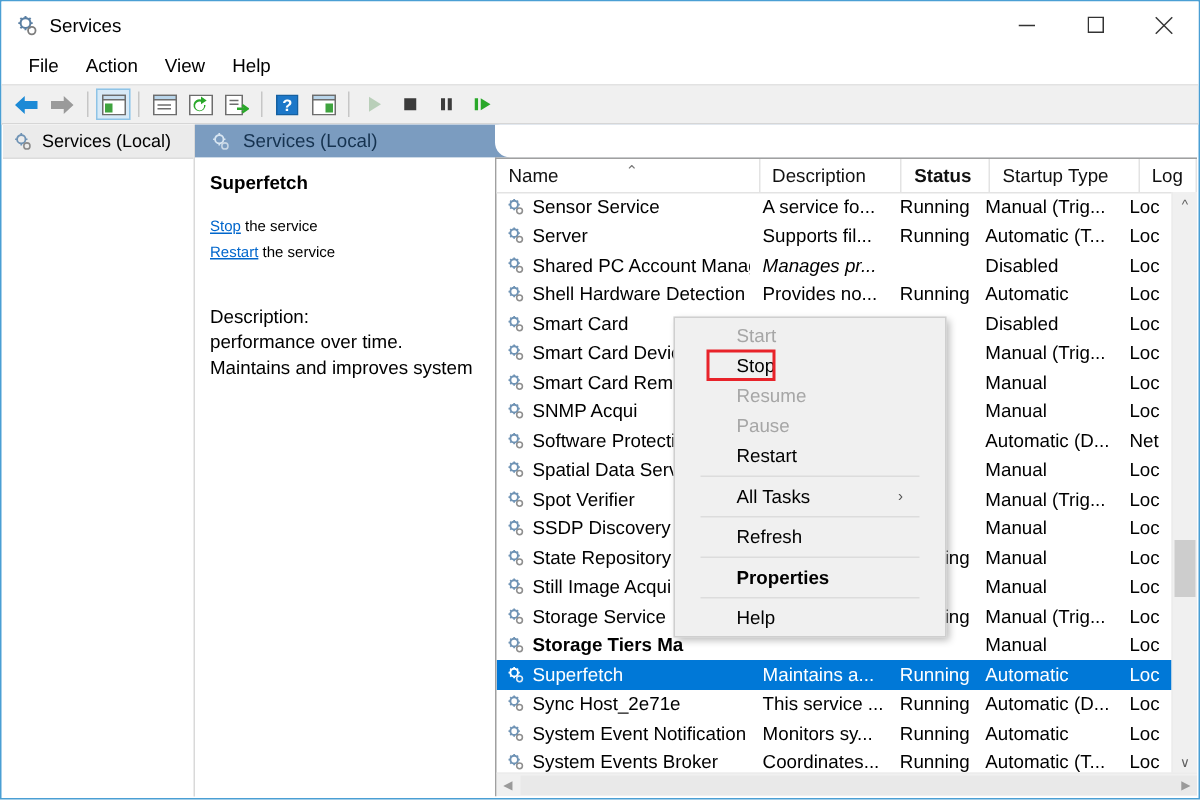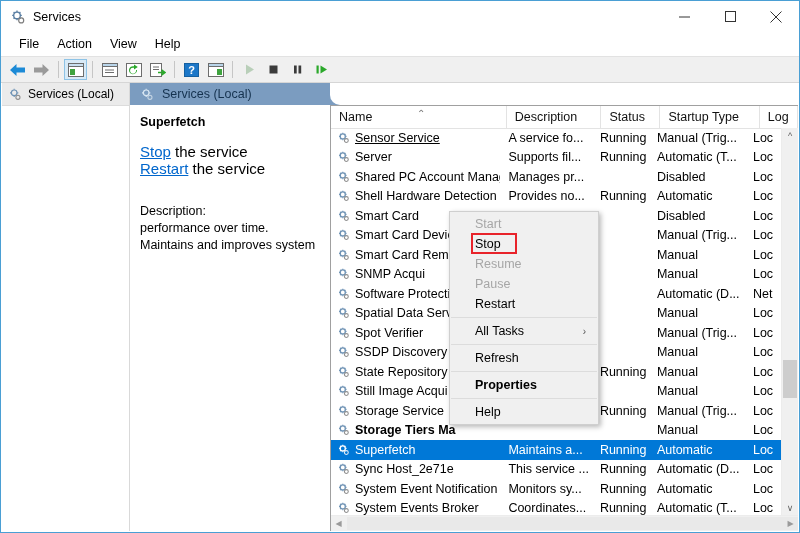--- a/index.html
+++ b/index.html
@@ -66,21 +66,21 @@
     position:absolute;left:200px;top:0;height:22px;right:0;background:#fff;
     border-bottom-left-radius:10px;
   }
   
   .detail-area{
     position:absolute;left:0;top:22px;width:200px;bottom:0;background:#fff;
     padding:10px 10px 0 10px;box-sizing:border-box;
   }
   .svc-name{font-weight:bold;font-size:12.5px;margin-bottom:14px;}
   .lnk{color:#0066cc;text-decoration:underline;}
-  .lnk-line{font-size:15px;line-height:17px;}
+  .lnk-line{font-size:10px;line-height:17px;}
   .desc-block{margin-top:26px;font-size:12.5px;line-height:17px;}
   
   .watermark{
     position:absolute;left:-118px;bottom:16px;width:120px;height:60px;opacity:.75;
   }
   
   .listview{
     position:absolute;left:200px;top:22px;right:0;bottom:0;
     border:1px solid #a0a0a0;border-right:none;border-bottom:none;
     box-sizing:border-box;background:#fff;overflow:hidden;
@@ -117,21 +117,21 @@
   .hscroll{
     position:absolute;left:0;right:0;bottom:0;height:15px;background:#f0f0f0;border-top:1px solid #ececec;
   }
   .hscroll .thumb{position:absolute;left:16px;top:1px;height:13px;width:640px;background:#e9e9e9;}
   .hscroll .arrow{position:absolute;width:15px;height:15px;display:flex;align-items:center;justify-content:center;color:#9a9a9a;font-size:8px;}
   
   .ctxmenu{
     position:absolute;left:448px;top:210px;width:148px;
     background:#f0f0f0;border:1px solid #cfcfcf;
     box-shadow:2px 2px 5px rgba(0,0,0,.28);
-    padding:2px 0;z-index:40;
+    padding:2px 16px;z-index:40;
   }
   .ctxmenu .mi{
     height:20px;display:flex;align-items:center;padding-left:25px;font-size:12.5px;color:#000;
     position:relative;
   }
   .ctxmenu .mi.disabled{color:#a6a6a6;}
   .ctxmenu .mi.bold{font-weight:bold;}
   .ctxmenu .sep{height:1px;background:#dcdcdc;margin:3px 1px;}
   .ctxmenu .sub{position:absolute;right:12px;color:#555;font-size:10px;}
   .hl-box{
@@ -331,33 +331,33 @@
 
       <div class="listview">
         <div class="lv-header" id="lv-header">
             <div class="hcell" style="width: 186px;">
               <span>Name</span>
               <span class="sortcaret">⌃</span>
             </div>
             <div class="hcell" style="width: 100px;">
               <span>Description</span>
             </div>
-            <div class="hcell" style="width: 62px;">
+            <div class="hcell" style="width: 62px; font-weight: bold;">
               <span>Status</span>
             </div>
             <div class="hcell" style="width: 105px;">
               <span>Startup Type</span>
             </div>
             <div class="hcell" style="width: 40px;">
               <span>Log</span>
             </div>
           </div>
         <div class="lv-rows" id="lv-rows">
             <div class="row">
-              <div class="cell name" style="width: 186px; text-decoration: underline;">
+              <div class="cell name" style="width: 186px;">
                 <span class="gicon"><svg width="14" height="14" viewBox="0 0 16 16">
   <circle cx="6.6" cy="6.2" r="2.9" fill="none" stroke="#6f93b5" stroke-width="1.5"></circle>
   <g stroke="#6f93b5" stroke-width="1.3">
     <line x1="6.6" y1="1.9" x2="6.6" y2="3"></line>
                       <line x1="6.6" y1="9.4" x2="6.6" y2="10.5"></line>
     <line x1="2.3" y1="6.2" x2="3.4" y2="6.2"></line>
                       <line x1="9.8" y1="6.2" x2="10.9" y2="6.2"></line>
     <line x1="3.6" y1="3.2" x2="4.4" y2="4"></line>
                       <line x1="8.8" y1="8.4" x2="9.6" y2="9.2"></line>
     <line x1="9.6" y1="3.2" x2="8.8" y2="4"></line>
@@ -406,21 +406,21 @@
                       <line x1="9.8" y1="6.2" x2="10.9" y2="6.2"></line>
     <line x1="3.6" y1="3.2" x2="4.4" y2="4"></line>
                       <line x1="8.8" y1="8.4" x2="9.6" y2="9.2"></line>
     <line x1="9.6" y1="3.2" x2="8.8" y2="4"></line>
                       <line x1="4.4" y1="8.4" x2="3.6" y2="9.2"></line>
   </g>
   <circle cx="10.7" cy="10.9" r="2.2" fill="none" stroke="#8f8f8f" stroke-width="1.2"></circle>
 </svg></span>
                 <span>Shared PC Account Manager</span>
               </div>
-              <div class="cell" style="width: 100px;">Manages pr...</div>
+              <div class="cell" style="width: 100px; font-style: italic;">Manages pr...</div>
               <div class="cell" style="width: 62px;"></div>
               <div class="cell" style="width: 105px;">Disabled</div>
               <div class="cell" style="width: 40px;">Loc</div>
             </div>
             <div class="row">
               <div class="cell name" style="width: 186px;">
                 <span class="gicon"><svg width="14" height="14" viewBox="0 0 16 16">
   <circle cx="6.6" cy="6.2" r="2.9" fill="none" stroke="#6f93b5" stroke-width="1.5"></circle>
   <g stroke="#6f93b5" stroke-width="1.3">
     <line x1="6.6" y1="1.9" x2="6.6" y2="3"></line>

